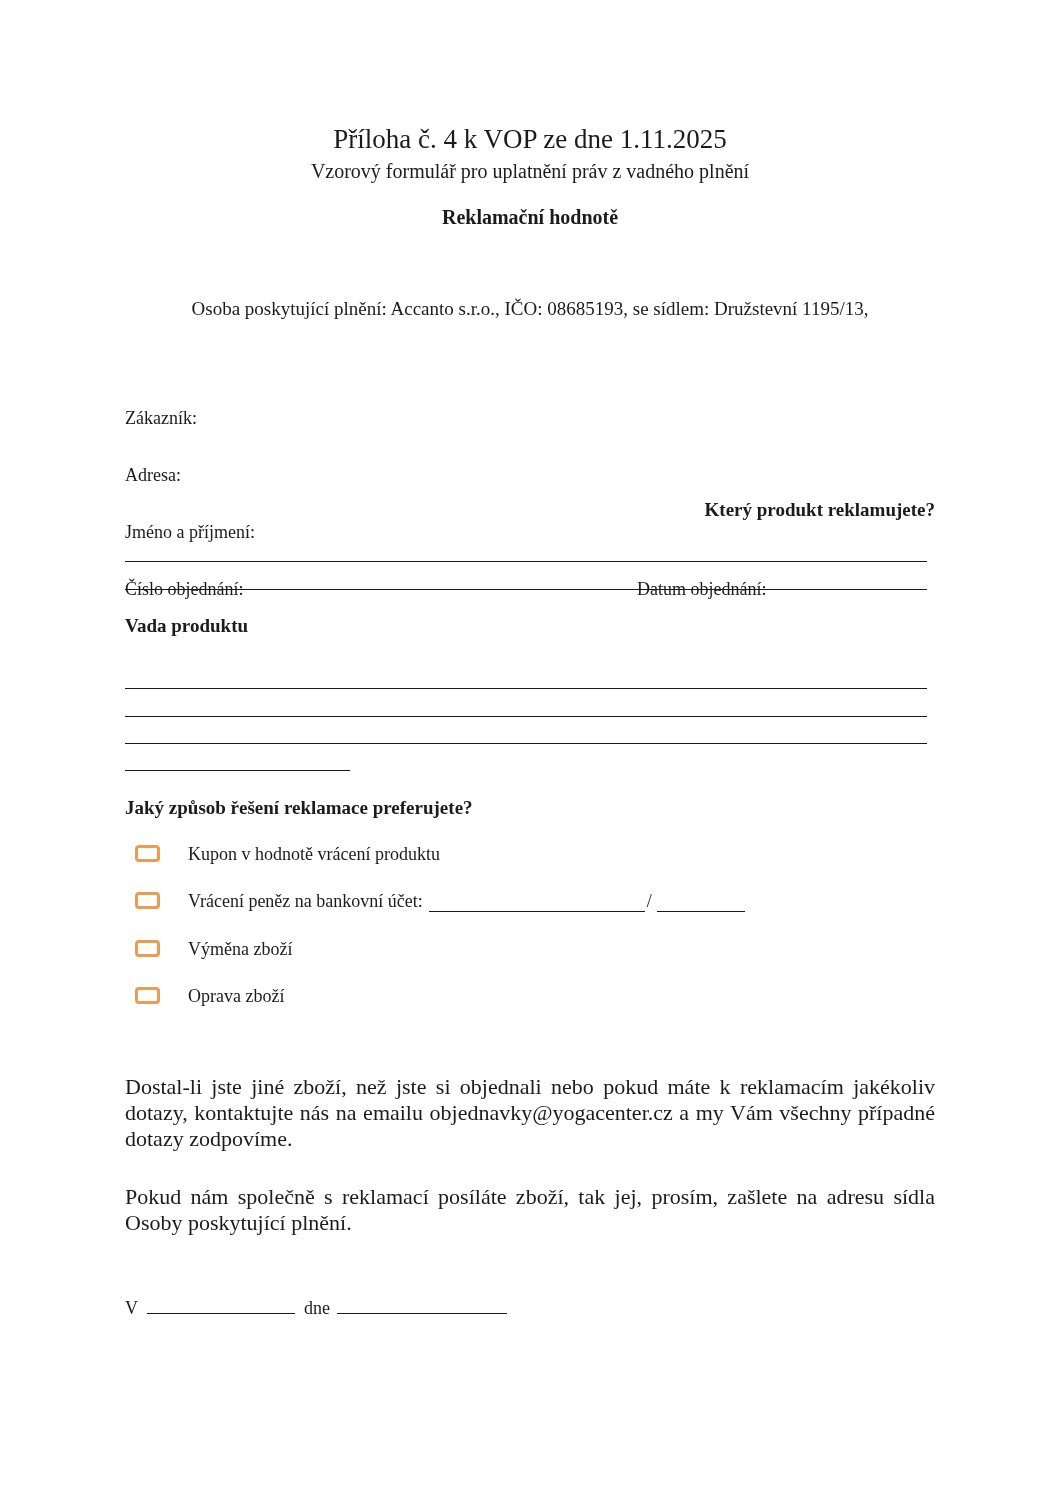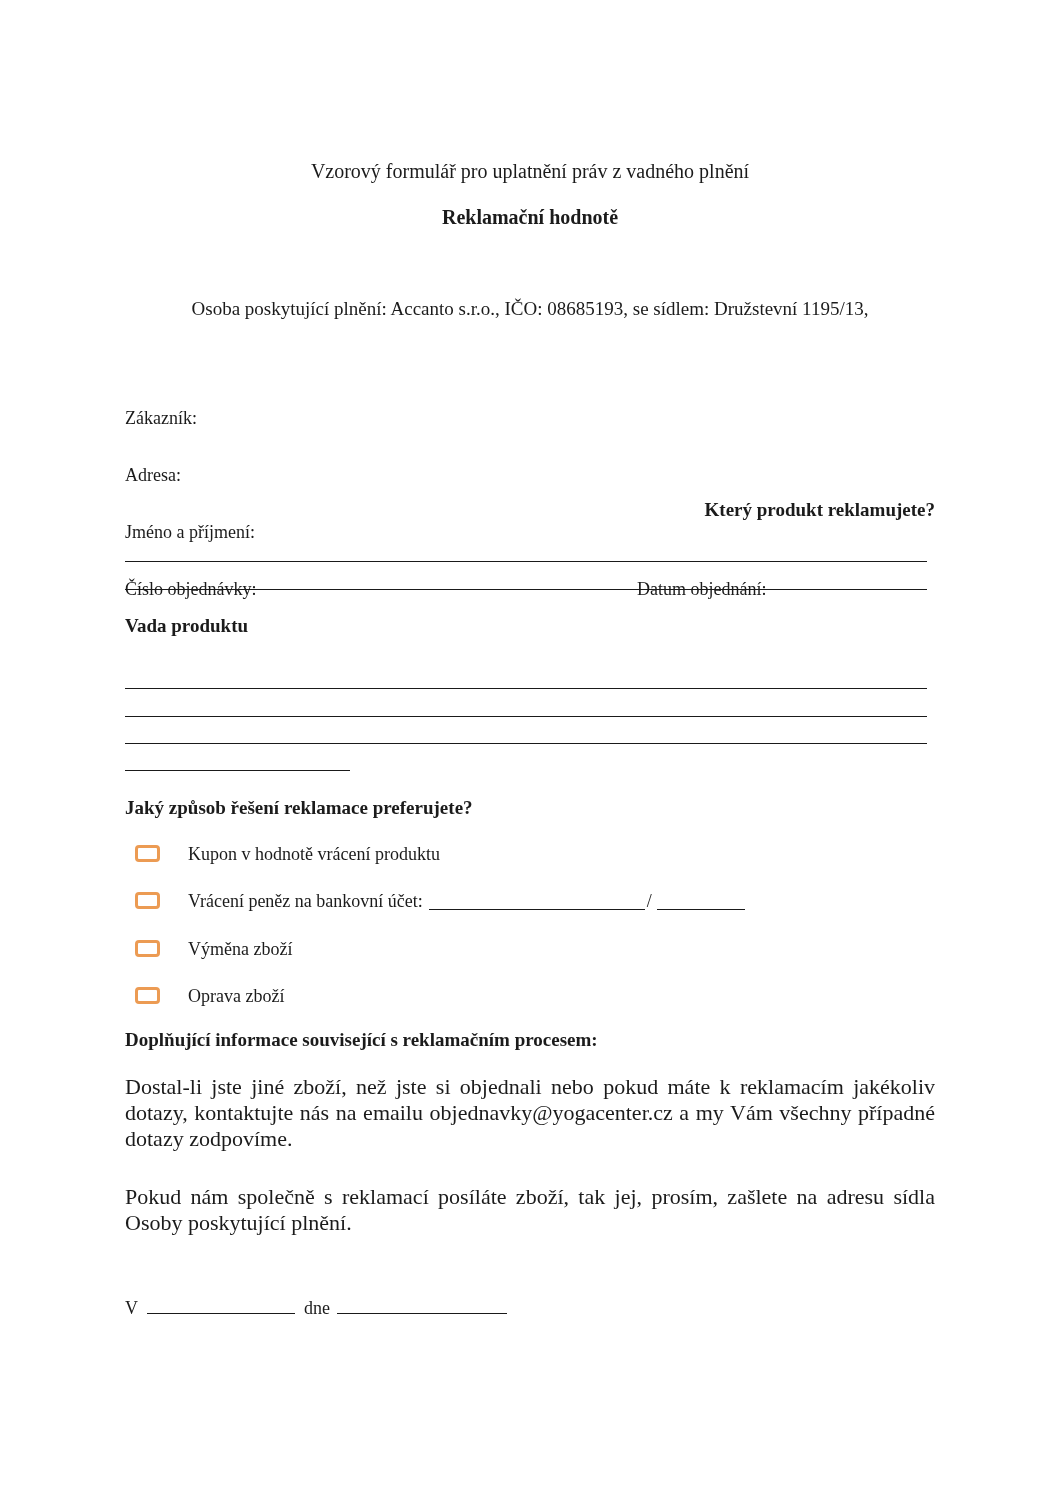--- a/index.html
+++ b/index.html
@@ -54,21 +54,21 @@
   .cb-row-4{top:985px;}
   .checkbox{
     position:absolute;left:10px;top:2px;
     width:25px;height:17px;
     box-sizing:border-box;
     border:3.5px solid #EC9B53;
     border-radius:4px;
     background:#ffffff;
   }
   .cb-label{position:absolute;left:63px;top:0;white-space:nowrap;}
-  .acct-wrap{position:absolute;left:63px;top:0;white-space:nowrap;display:flex;align-items:center;}
+  .acct-wrap{position:absolute;left:63px;top:0;white-space:nowrap;display:flex;align-items:flex-end;}
   .blank-line{
     display:inline-block;height:17px;
     border-bottom:1.6px solid #1a1a1a;
   }
   .acct-line-main{width:216px;margin-left:6px;}
   .acct-slash{margin-left:2px;}
   .acct-line-code{width:88px;margin-left:5px;}
 
   .para{
     font-size:22px;line-height:26px;
@@ -82,33 +82,34 @@
     display:flex;align-items:baseline;
   }
   .sig-line-place{width:148px;margin-left:9px;margin-right:9px;}
   .sig-line-date{width:170px;margin-left:7px;}
 </style>
 </head>
 <body>
 
 <div class="page">
 
+  <div class="abs centered doc-title">Příloha č. 4 k VOP ze dne 1.11.2025</div>
   <div class="abs centered doc-subtitle">Vzorový formulář pro uplatnění práv z vadného plnění</div>
   <div class="abs centered form-title">Reklamační hodnotě</div>
 
   <div class="abs centered provider">
     <div>Osoba poskytující plnění: Accanto s.r.o., IČO: 08685193, se sídlem: Družstevní 1195/13,</div>
   </div>
 
   <div class="abs content customer">
     <div class="row">Zákazník:</div>
     <div class="row">Adresa:</div>
     <div class="row">Jméno a příjmení:</div>
     <div class="row">
-      <span>Číslo objednávky:</span>
+      <span>Číslo objednání:</span>
       <span class="order-date">Datum objednání:</span>
     </div>
   </div>
 
   <div class="abs content sec-heading h-product">Který produkt reklamujete?</div>
   <div class="write-line wl-1"></div>
   <div class="write-line wl-2"></div>
 
   <div class="abs content sec-heading h-defect">Vada produktu</div>
   <div class="write-line wl-3"></div>
@@ -136,21 +137,20 @@
   <div class="cb-row cb-row-3">
     <span class="checkbox"></span>
     <span class="cb-label">Výměna zboží</span>
   </div>
 
   <div class="cb-row cb-row-4">
     <span class="checkbox"></span>
     <span class="cb-label">Oprava zboží</span>
   </div>
 
-  <div class="abs content sec-heading h-info">Doplňující informace související s reklamačním procesem:</div>
   <div class="abs content para para-contact">Dostal-li jste jiné zboží, než jste si objednali nebo pokud máte k reklamacím jakékoliv dotazy, kontaktujte nás na emailu objednavky@yogacenter.cz a my Vám všechny případné dotazy zodpovíme.</div>
   <div class="abs content para para-shipping">Pokud nám společně s reklamací posíláte zboží, tak jej, prosím, zašlete na adresu sídla Osoby poskytující plnění.</div>
 
   <div class="abs content signature">
     <span>V</span>
     <span class="blank-line sig-line-place"></span>
     <span>dne</span>
     <span class="blank-line sig-line-date"></span>
   </div>
 

